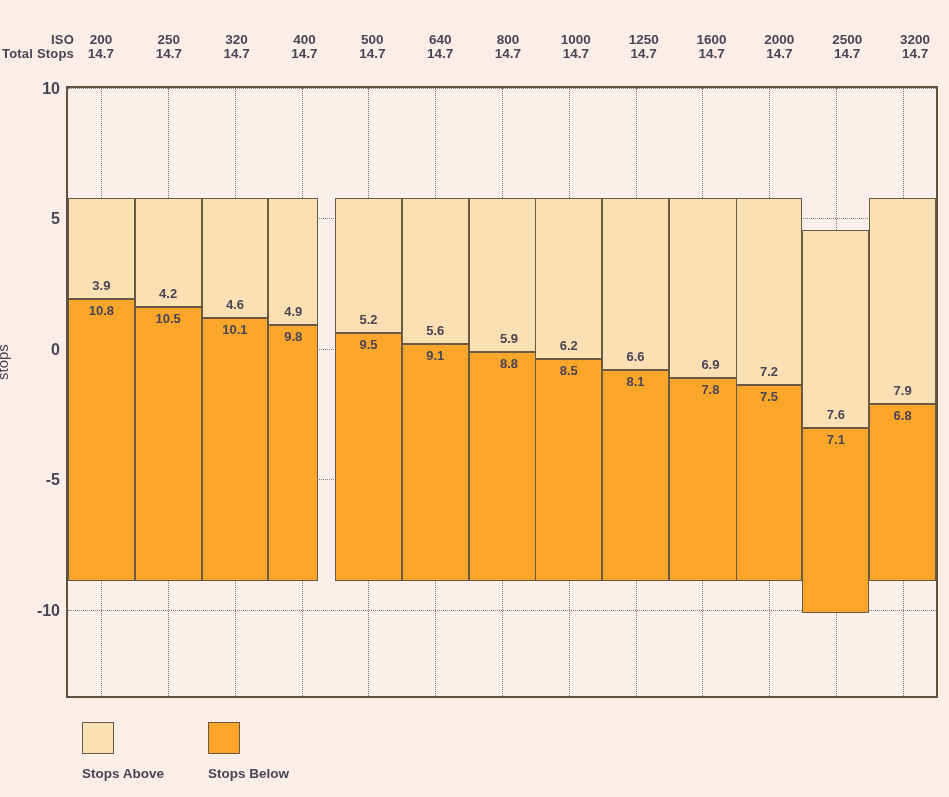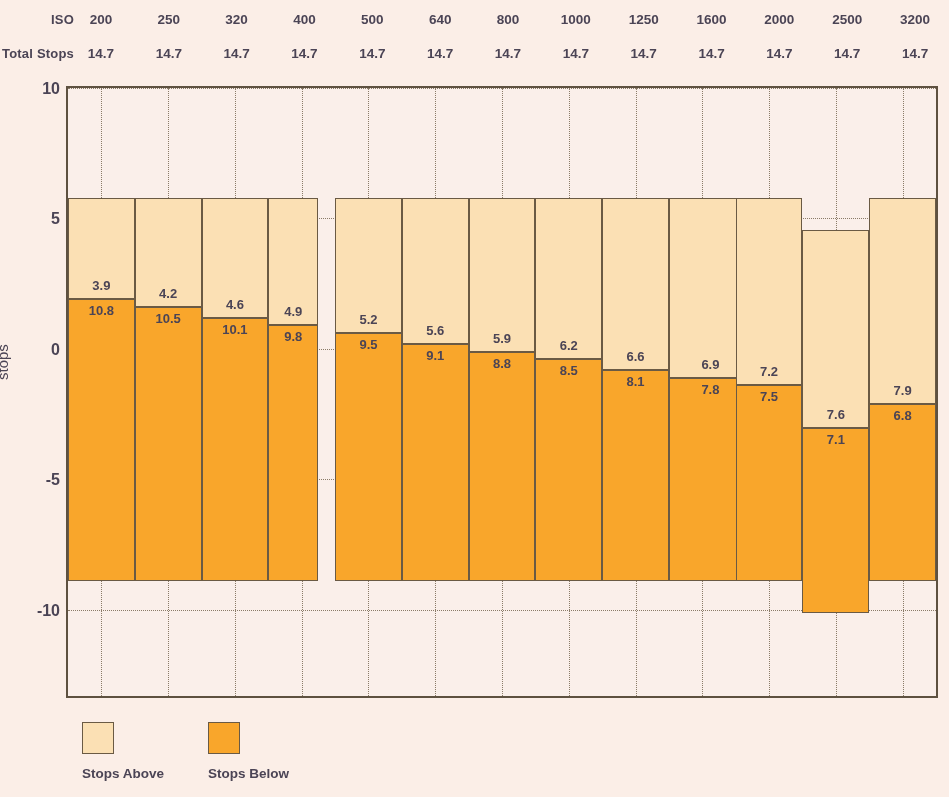--- a/index.html
+++ b/index.html
@@ -13,21 +13,21 @@
     position:relative;
   }
   
   #header-table{
     position:absolute;left:0;top:0;width:949px;height:72px;
   }
   .hdr-row{
     position:absolute;left:0;width:949px;height:30px;
     display:flex;align-items:center;
   }
-  #row-iso{top:4px;}
+  #row-iso{top:24px;}
   #row-total{top:38px;}
   .hdr-label{
     width:74px;text-align:right;
     font-size:13px;font-weight:bold;
     letter-spacing:.2px;
     color:#4B4455;
     flex:0 0 74px;
   }
   .hdr-cells{
     display:flex;flex:1 1 auto;
@@ -210,21 +210,21 @@
         <div class="seg seg-below" style="top: 245.288px; height: 247.897px;"></div>
         <div class="seg-label" style="top: 224.288px;">5.2</div>
         <div class="seg-label" style="top: 249.288px;">9.5</div>
       </div>
       <div class="bar-col" style="left: 333.846px; width: 66.7692px;">
         <div class="seg seg-above" style="top: 109.597px; height: 146.129px;"></div>
         <div class="seg seg-below" style="top: 255.725px; height: 237.459px;"></div>
         <div class="seg-label" style="top: 234.725px;">5.6</div>
         <div class="seg-label" style="top: 259.725px;">9.1</div>
       </div>
-      <div class="bar-col" style="left: 400.615px; width: 66.7692px;">
+      <div class="bar-col" style="left: 400.615px; width: 66.7692px; padding-left: 14px;">
         <div class="seg seg-above" style="top: 109.597px; height: 153.957px;"></div>
         <div class="seg seg-below" style="top: 263.554px; height: 229.631px;"></div>
         <div class="seg-label" style="top: 242.554px;">5.9</div>
         <div class="seg-label" style="top: 267.554px;">8.8</div>
       </div>
       <div class="bar-col" style="left: 467.385px; width: 66.7692px;">
         <div class="seg seg-above" style="top: 109.597px; height: 161.785px;"></div>
         <div class="seg seg-below" style="top: 271.382px; height: 221.803px;"></div>
         <div class="seg-label" style="top: 250.382px;">6.2</div>
         <div class="seg-label" style="top: 275.382px;">8.5</div>

